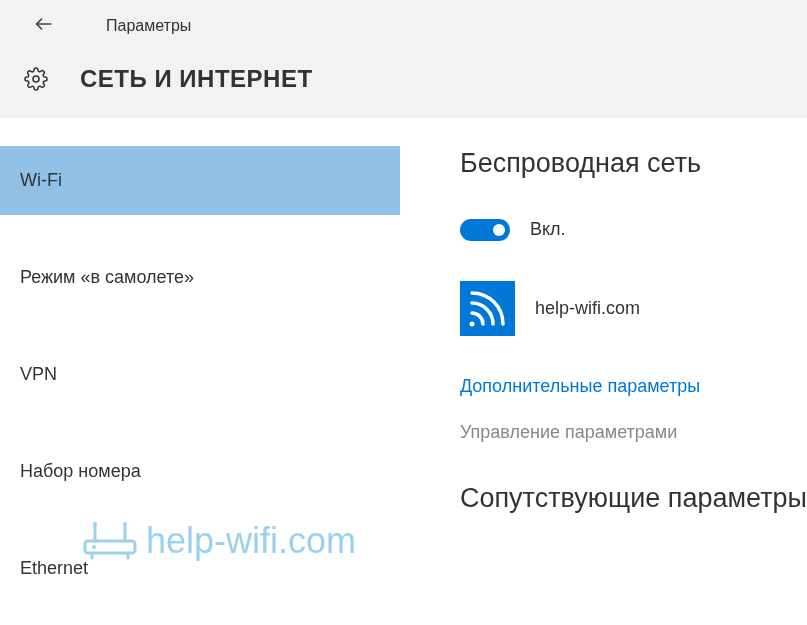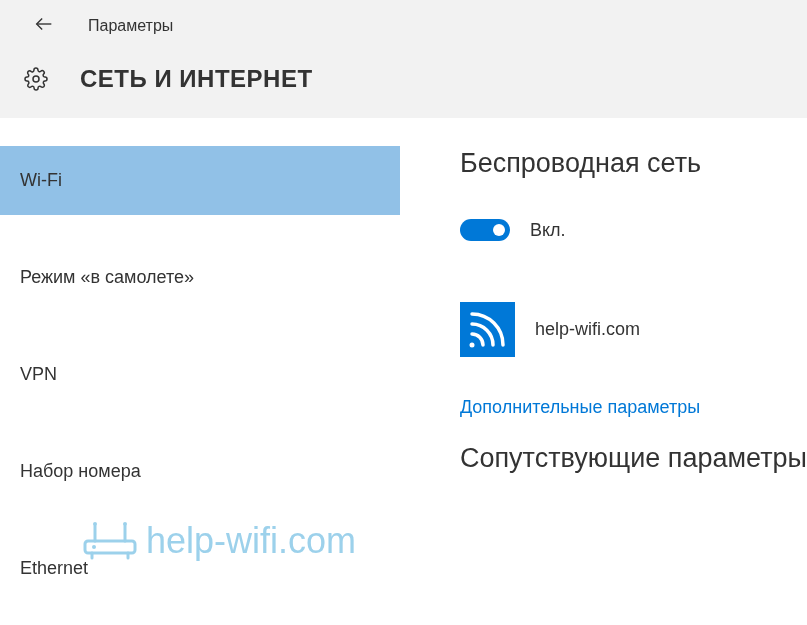--- a/index.html
+++ b/index.html
@@ -16,20 +16,21 @@
       position: relative;
     }
     .header {
       background: #f2f2f2;
       padding: 0;
     }
     .title-bar {
       display: flex;
       align-items: center;
       padding: 12px 20px 10px 30px;
+      gap: 18px;
     }
     .back-btn {
       width: 28px;
       height: 28px;
       display: flex;
       align-items: center;
       justify-content: center;
       cursor: pointer;
       margin-right: 30px;
     }
@@ -91,22 +92,22 @@
     }
     .content-heading {
       font-size: 27px;
       font-weight: 400;
       color: #333;
       margin-bottom: 40px;
       white-space: nowrap;
     }
     .toggle-row {
       display: flex;
-      align-items: center;
-      margin-bottom: 61px;
+      align-items: flex-start;
+      margin-bottom: 40px;
     }
     .toggle {
       width: 50px;
       height: 22px;
       background: #0078d7;
       border-radius: 11px;
       position: relative;
       cursor: pointer;
       margin-right: 20px;
     }
@@ -244,20 +245,21 @@
           <path d="M 6 23 A 11 11 0 0 1 17 34"></path>
           <path d="M 6 13 A 21 21 0 0 1 27 34"></path>
           <path d="M 6 3 A 31 31 0 0 1 37 34"></path>
         </svg>
       </div>
       <div class="network-name">help-wifi.com</div>
     </div>
 
     <div class="link-text">Дополнительные параметры</div>
 
+    <div class="secondary-text">Управление параметрами</div>
 
     <div class="content-heading">Сопутствующие параметры</div>
   </div>
 </div>
 
 <div class="watermark">
   <span class="watermark-icon">
     <svg viewBox="0 0 60 45" fill="none" stroke="#8bc9e8" stroke-width="3" stroke-linecap="round">
       <rect x="5" y="25" width="50" height="12" rx="3" fill="none"></rect>
       <circle cx="14" cy="31" r="2" fill="#8bc9e8" stroke="none"></circle>

